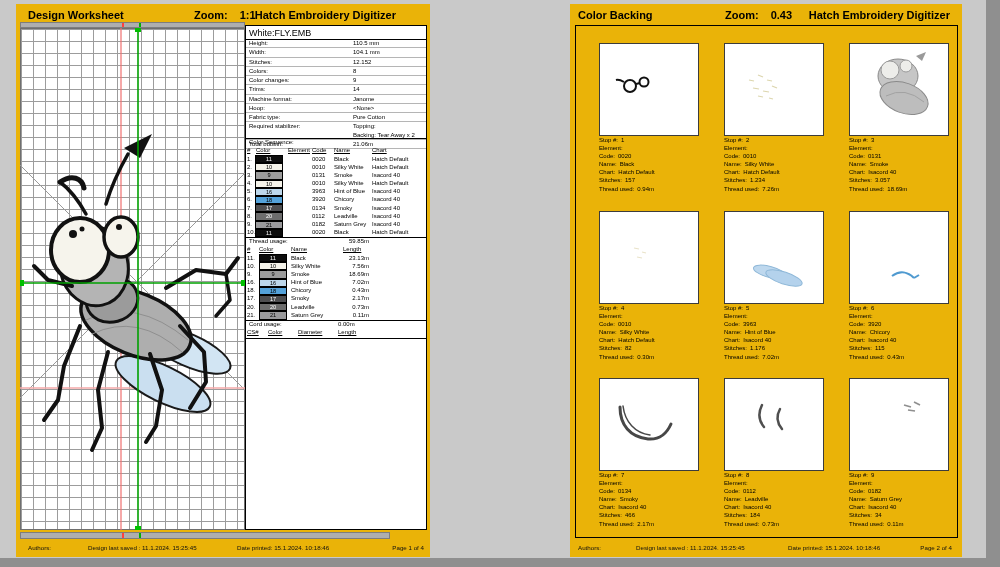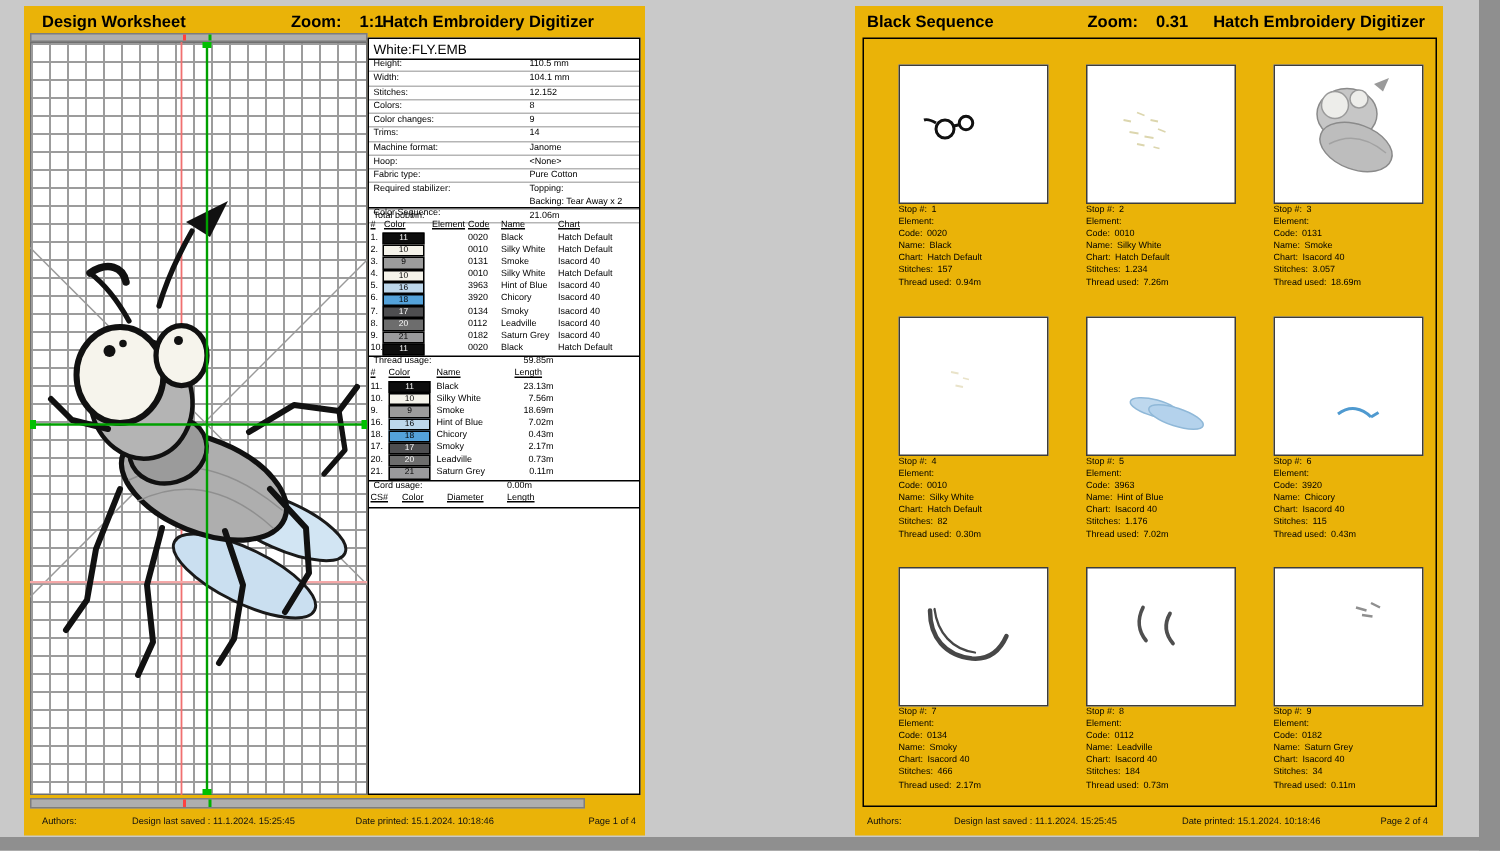--- a/index.html
+++ b/index.html
@@ -356,24 +356,24 @@
   </div>
 
   <div class="abs footer-item" style="left:12px;top:540px;">Authors:</div>
   <div class="abs footer-item" style="left:72px;top:540px;">Design last saved : 11.1.2024. 15:25:45</div>
   <div class="abs footer-item" style="left:221px;top:540px;">Date printed: 15.1.2024. 10:18:46</div>
   <div class="abs footer-item" style="right:6px;top:540px;">Page 1 of 4</div>
 </div>
 
 <div class="page" style="left:570px;top:4px;width:392px;height:553px;">
 
-  <div class="abs pg-hdr" style="left:8px;top:5px;">Black Sequence</div>
+  <div class="abs pg-hdr" style="left:8px;top:5px;">Color Backing</div>
   <div class="abs pg-hdr" style="left:155px;top:5px;">
     <span>Zoom:</span>
-    <span style="margin-left:9px;">0.31</span>
+    <span style="margin-left:9px;">0.43</span>
   </div>
   <div class="abs pg-hdr" style="right:12px;top:5px;">Hatch Embroidery Digitizer</div>
 
   <div class="abs stops-frame" id="stops-frame" style="left:5px;top:21px;width:383px;height:513px;">
       <div class="stop-cell" style="left: 23px; top: 17px;">
         <div class="thumb"><svg width="98" height="91" viewBox="0 0 98 91">
             <g fill="none" stroke="#111" stroke-width="2">
               <circle cx="30" cy="42" r="6"></circle>
               <circle cx="44" cy="38" r="4.5"></circle>
               <path d="M36,40 l4,-1"></path>

